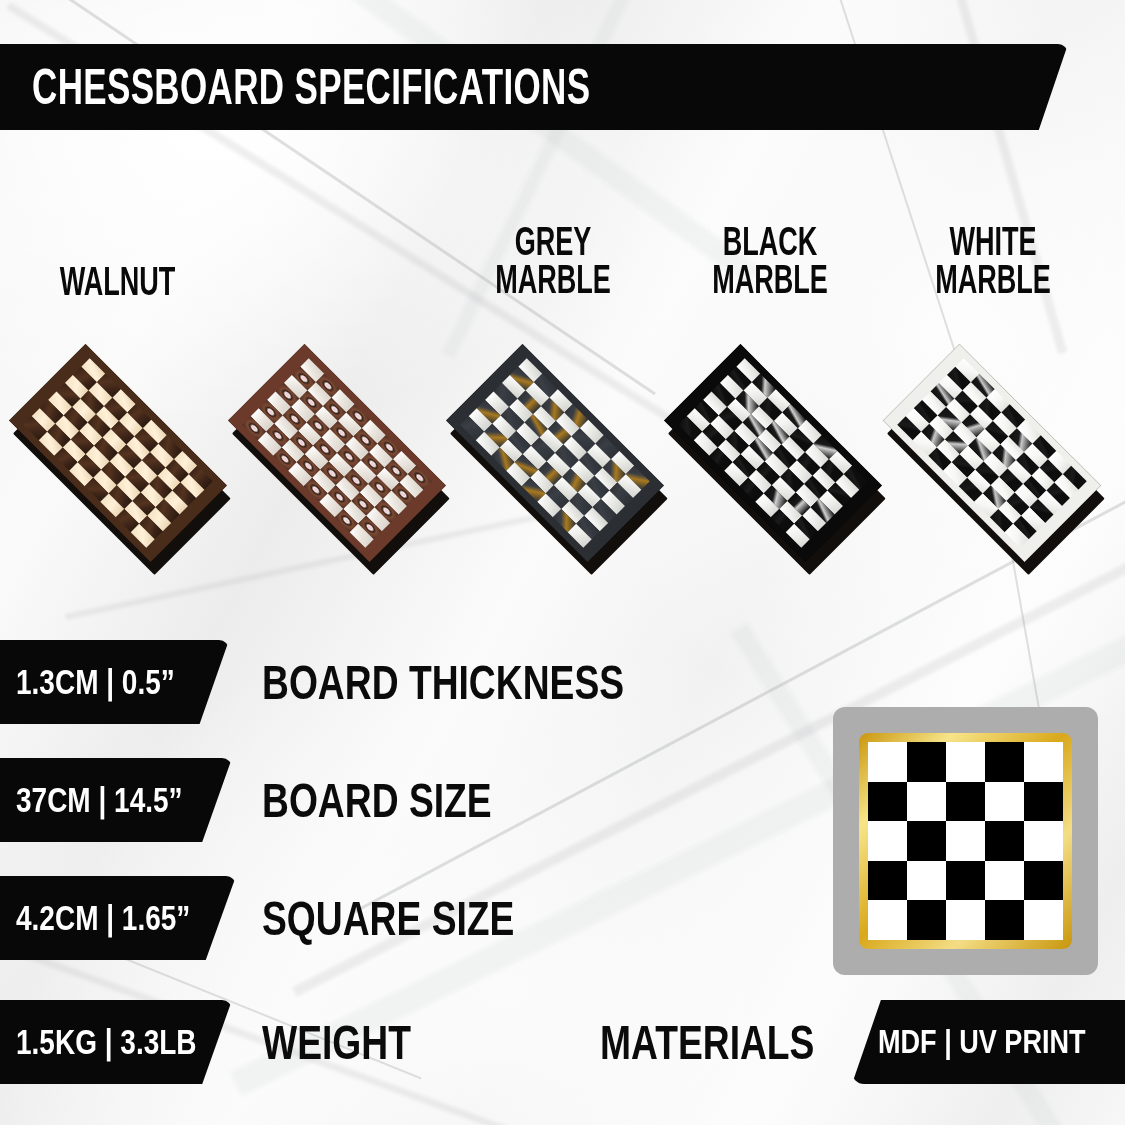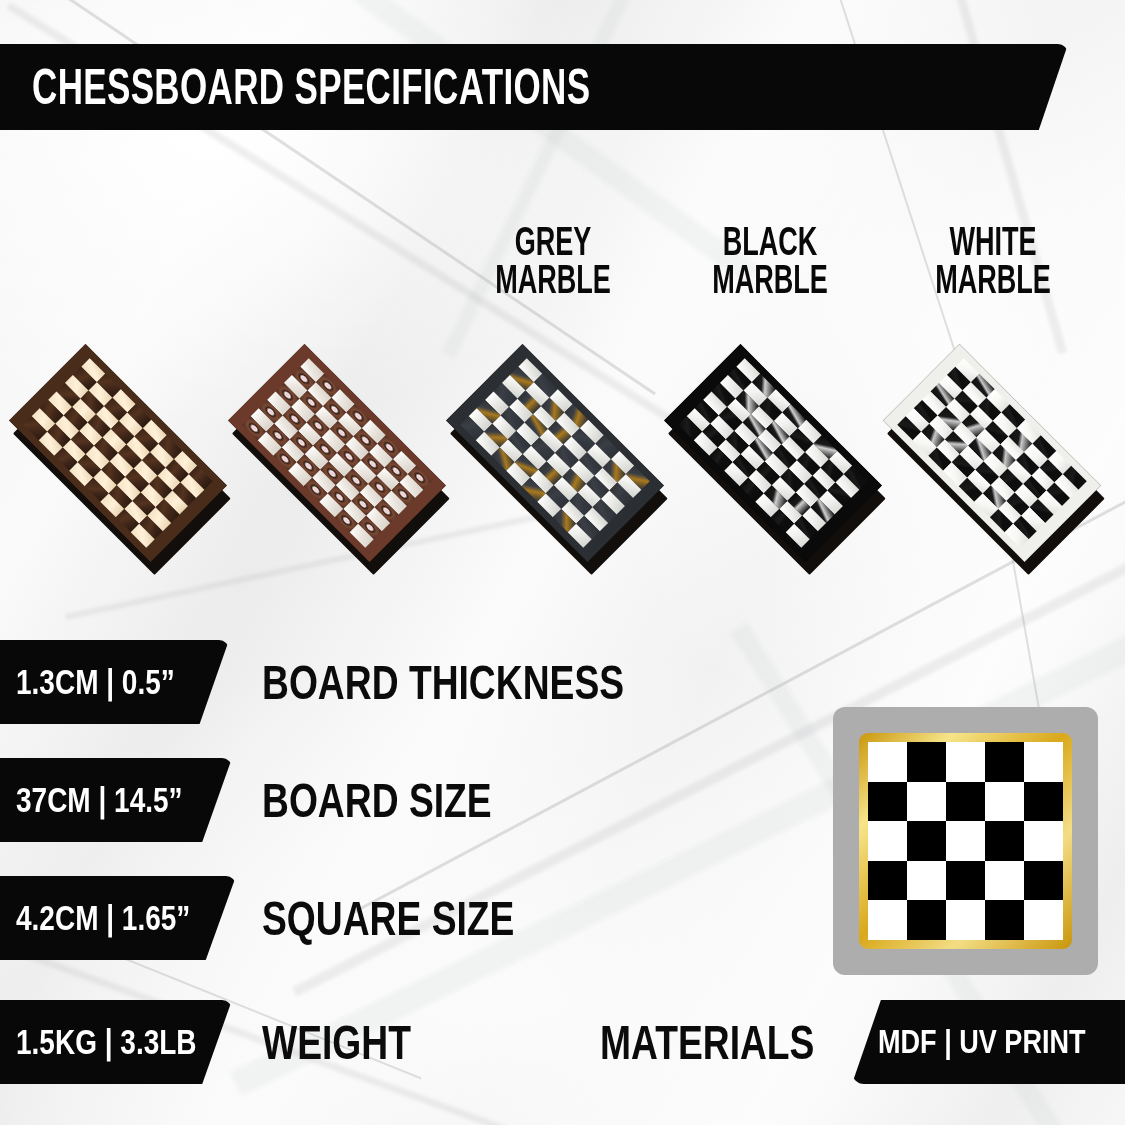--- a/index.html
+++ b/index.html
@@ -147,20 +147,23 @@
     <div class="vein faint" style="left:560px;top:940px;width:760px;height:20px;transform:rotate(58deg);"></div>
     <div class="vein" style="left:820px;top:600px;width:400px;height:2px;transform:rotate(80deg);"></div>
     <div class="vein soft" style="left:60px;top:560px;width:520px;height:6px;transform:rotate(-12deg);"></div>
     <div class="vein faint" style="left:330px;top:160px;width:420px;height:14px;transform:rotate(-64deg);"></div>
   </div>
 
   <div class="banner"></div>
   <div class="banner-title">CHESSBOARD SPECIFICATIONS</div>
 
   <div class="variant-labels">
+    <div class="vlabel one-line" style="left:10px;top:0;width:215px;">
+      <span class="ln">WALNUT</span>
+    </div>
     <div class="vlabel" style="left:443px;top:0;width:220px;">
       <span class="ln">GREY</span>
       <span class="ln">MARBLE</span>
     </div>
     <div class="vlabel" style="left:660px;top:0;width:220px;">
       <span class="ln">BLACK</span>
       <span class="ln">MARBLE</span>
     </div>
     <div class="vlabel" style="left:878px;top:0;width:230px;">
       <span class="ln">WHITE</span>

